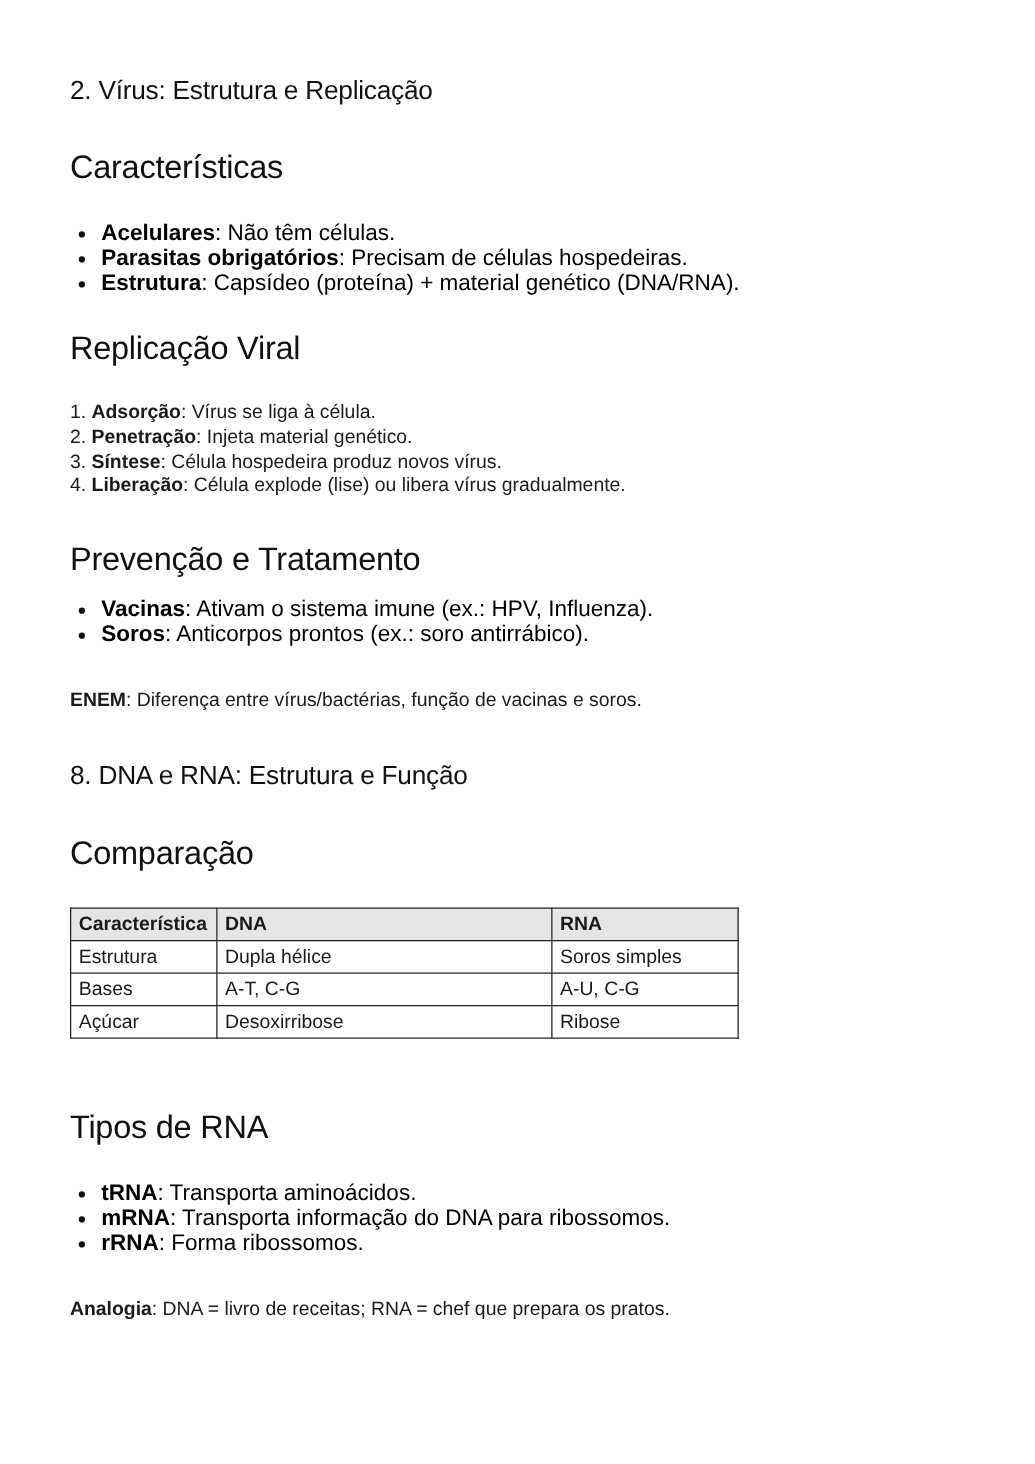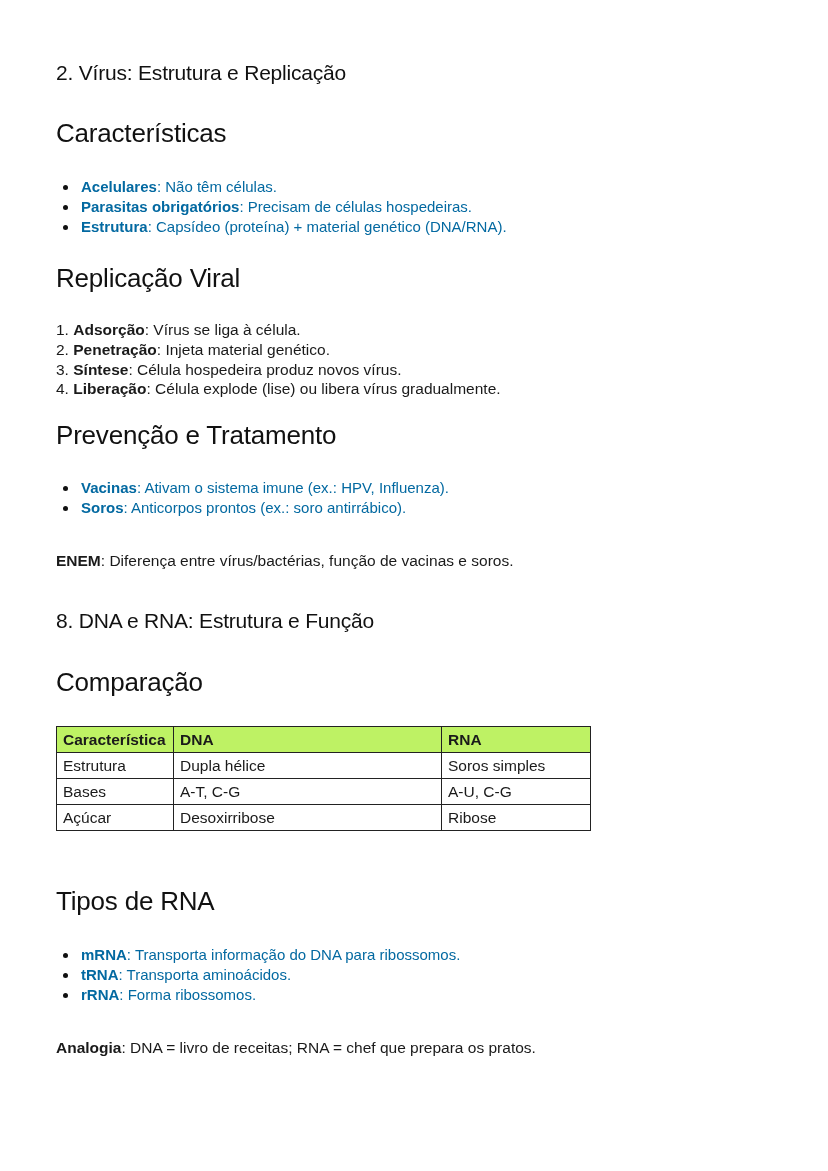--- a/index.html
+++ b/index.html
@@ -8,36 +8,36 @@
       font-family: "Liberation Sans", "DejaVu Sans", sans-serif;
       color: #111111;
     }
     .page { position: absolute; left: 56px; top: 0; width: 740px; }
     .abs { position: absolute; left: 0; white-space: nowrap; }
     h1, h2 { margin: 0; font-weight: 500; color: #111; letter-spacing: -0.2px; }
     h1 { font-size: 21px; line-height: 36px; }
     h2 { font-size: 26px; line-height: 30px; }
     .txt { font-size: 15.5px; line-height: 19.8px; color: #1a1a1a; }
     ul.bl { list-style: none; margin: 0; padding: 0; }
-    ul.bl li { position: relative; padding-left: 25px; font-size: 15px; line-height: 19.8px; color: #0369a1; }
+    ul.bl li { position: relative; padding-left: 25px; font-size: 18px; line-height: 19.8px; color: #000000; }
     ul.bl li::before {
       content: ""; position: absolute; left: 7px; top: 8px;
       width: 5px; height: 5px; border-radius: 50%; background: #111;
     }
     ol.nl { list-style: none; margin: 0; padding: 0; }
     ol.nl li { font-size: 15.5px; line-height: 19.8px; color: #1a1a1a; }
     b { font-weight: 700; }
     table.cmp {
       border-collapse: collapse; font-size: 15.5px; color: #1a1a1a;
     }
     table.cmp th, table.cmp td {
       border: 1.5px solid #222; padding: 0 6px; height: 25px; text-align: left;
       font-weight: 400; white-space: nowrap; line-height: 25px;
     }
-    table.cmp thead th { background: #bef264; font-weight: 700; }
+    table.cmp thead th { background: #e5e5e5; font-weight: 700; }
     table.cmp thead th:first-child { font-weight: 700; }
   </style>
 </head>
 <body>
 
 <div class="page">
 
   <h1 class="abs" style="top:55px">2. Vírus: Estrutura e Replicação</h1>
 
   <h2 class="abs" style="top:118px">Características</h2>
@@ -48,21 +48,21 @@
   </ul>
 
   <h2 class="abs" style="top:263px">Replicação Viral</h2>
   <ol class="nl abs" style="top:320px">
     <li><span>1. </span><b>Adsorção</b><span>: Vírus se liga à célula.</span></li>
     <li><span>2. </span><b>Penetração</b><span>: Injeta material genético.</span></li>
     <li><span>3. </span><b>Síntese</b><span>: Célula hospedeira produz novos vírus.</span></li>
     <li><span>4. </span><b>Liberação</b><span>: Célula explode (lise) ou libera vírus gradualmente.</span></li>
   </ol>
 
-  <h2 class="abs" style="top:420px">Prevenção e Tratamento</h2>
+  <h2 class="abs" style="top:432px">Prevenção e Tratamento</h2>
   <ul class="bl abs" style="top:478px">
     <li><b>Vacinas</b><span>: Ativam o sistema imune (ex.: HPV, Influenza).</span></li>
     <li><b>Soros</b><span>: Anticorpos prontos (ex.: soro antirrábico).</span></li>
   </ul>
 
   <p class="txt abs" style="top:551px;margin:0"><b>ENEM</b><span>: Diferença entre vírus/bactérias, função de vacinas e soros.</span></p>
 
   <h1 class="abs" style="top:603px">8. DNA e RNA: Estrutura e Função</h1>
 
   <h2 class="abs" style="top:667px">Comparação</h2>
@@ -89,20 +89,20 @@
       <tr>
         <td>Açúcar</td>
         <td>Desoxirribose</td>
         <td>Ribose</td>
       </tr>
     </tbody>
   </table>
 
   <h2 class="abs" style="top:886px">Tipos de RNA</h2>
   <ul class="bl abs" style="top:945px">
+    <li><b>tRNA</b><span>: Transporta aminoácidos.</span></li>
     <li><b>mRNA</b><span>: Transporta informação do DNA para ribossomos.</span></li>
-    <li><b>tRNA</b><span>: Transporta aminoácidos.</span></li>
     <li><b>rRNA</b><span>: Forma ribossomos.</span></li>
   </ul>
 
   <p class="txt abs" style="top:1038px;margin:0"><b>Analogia</b><span>: DNA = livro de receitas; RNA = chef que prepara os pratos.</span></p>
 
 </div>
 
 </body></html>

